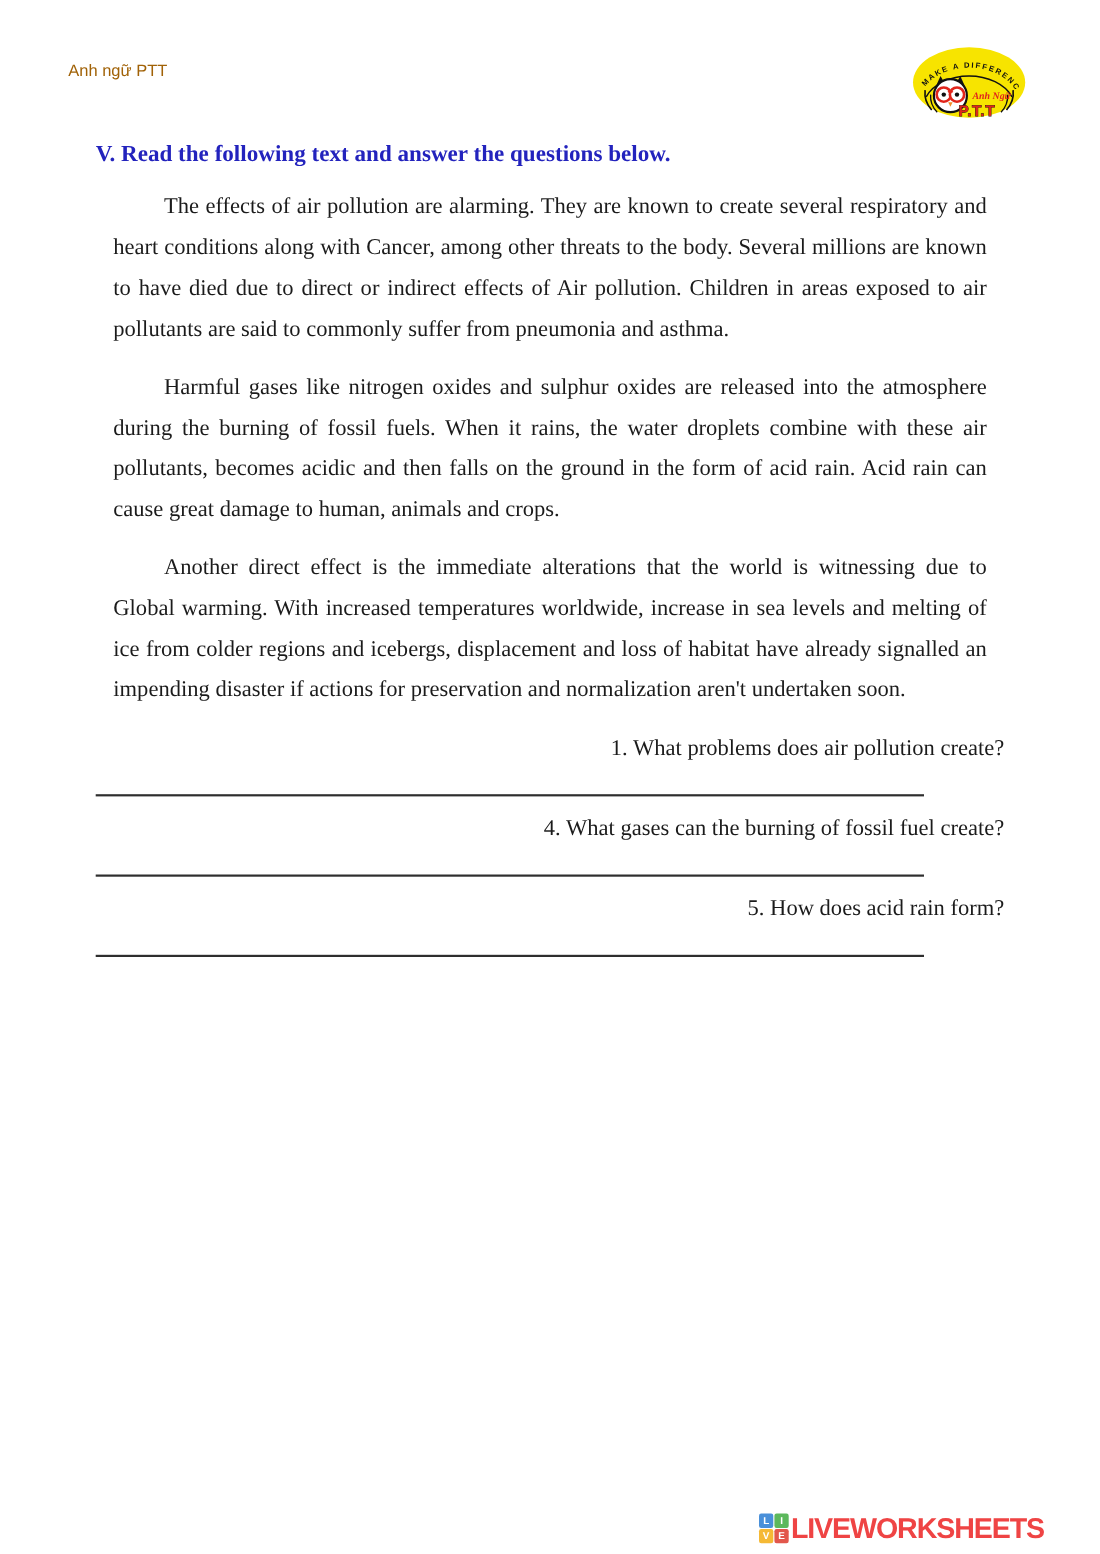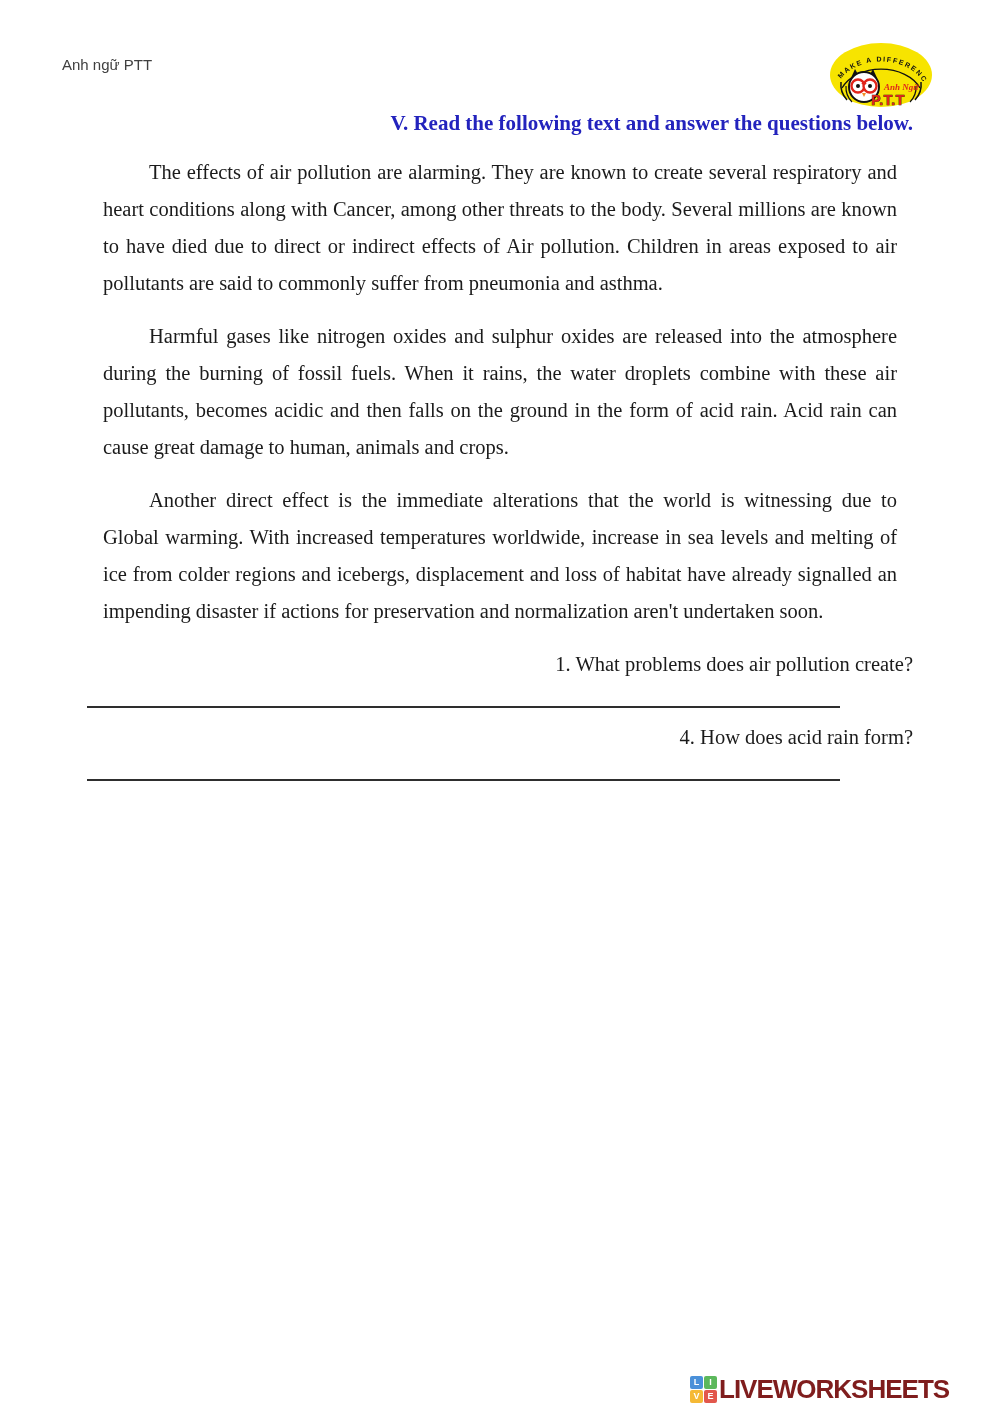--- a/index.html
+++ b/index.html
@@ -10,21 +10,21 @@
     background: #ffffff;
     overflow: hidden;
     font-family: "Liberation Serif", serif;
     color: #1b1b1b;
   }
   .header-left {
     position: absolute;
     left: 62px; top: 56px;
     font-family: "Liberation Sans", sans-serif;
     font-size: 15px;
-    color: #404040;
+    color: #a16207;
   }
   .ptt-logo {
     position: absolute;
     left: 826px; top: 36px;
     width: 110px; height: 76px;
   }
   .arc-text {
     font-family: "Liberation Sans", sans-serif;
     font-size: 7px; font-weight: bold;
     letter-spacing: 1.6px;
@@ -42,25 +42,24 @@
     stroke: #111111; stroke-width: 0.7px;
     paint-order: stroke fill;
     letter-spacing: 0.5px;
   }
   .content {
     position: absolute;
     left: 87px; top: 108px;
     width: 826px;
   }
   .heading {
-    margin: 0 0 9px 0;
+    margin: 16px 0 9px 0;
     font-size: 21px;
     font-weight: bold;
     line-height: 30px;
-    text-align: right;
   }
   .para {
     margin: 16px;
     font-size: 20.5px;
     line-height: 37px;
     text-align: justify;
     text-indent: 46px;
   }
   .question {
     margin: 0;
@@ -140,28 +139,32 @@
 
     <p class="para">The effects of air pollution are alarming. They are known to create several respiratory and heart conditions along with Cancer, among other threats to the body. Several millions are known to have died due to direct or indirect effects of Air pollution. Children in areas exposed to air pollutants are said to commonly suffer from pneumonia and asthma.</p>
     <p class="para">Harmful gases like nitrogen oxides and sulphur oxides are released into the atmosphere during the burning of fossil fuels. When it rains, the water droplets combine with these air pollutants, becomes acidic and then falls on the ground in the form of acid rain. Acid rain can cause great damage to human, animals and crops.</p>
     <p class="para">Another direct effect is the immediate alterations that the world is witnessing due to Global warming. With increased temperatures worldwide, increase in sea levels and melting of ice from colder regions and icebergs, displacement and loss of habitat have already signalled an impending disaster if actions for preservation and normalization aren't undertaken soon.</p>
 
     <div class="qa-block">
       <p class="question">1. What problems does air pollution create?</p>
       <div class="answer-line"></div>
     </div>
     <div class="qa-block">
-      <p class="question">4. How does acid rain form?</p>
+      <p class="question">4. What gases can the burning of fossil fuel create?</p>
+      <div class="answer-line"></div>
+    </div>
+    <div class="qa-block">
+      <p class="question">5. How does acid rain form?</p>
       <div class="answer-line"></div>
     </div>
   </div>
 
   <div class="footer-logo">
     <div class="tiles">
       <span class="tile" style="background-color: rgb(74, 144, 217);">L</span>
       <span class="tile" style="background-color: rgb(92, 184, 92);">I</span>
       <span class="tile" style="background-color: rgb(245, 185, 53);">V</span>
       <span class="tile" style="background-color: rgb(226, 87, 76);">E</span>
     </div>
-    <span class="brand" style="color: #7f1d1d;">LIVEWORKSHEETS</span>
+    <span class="brand" style="color: #ef4444;">LIVEWORKSHEETS</span>
   </div>
 
 </div>
 
 </body></html>

